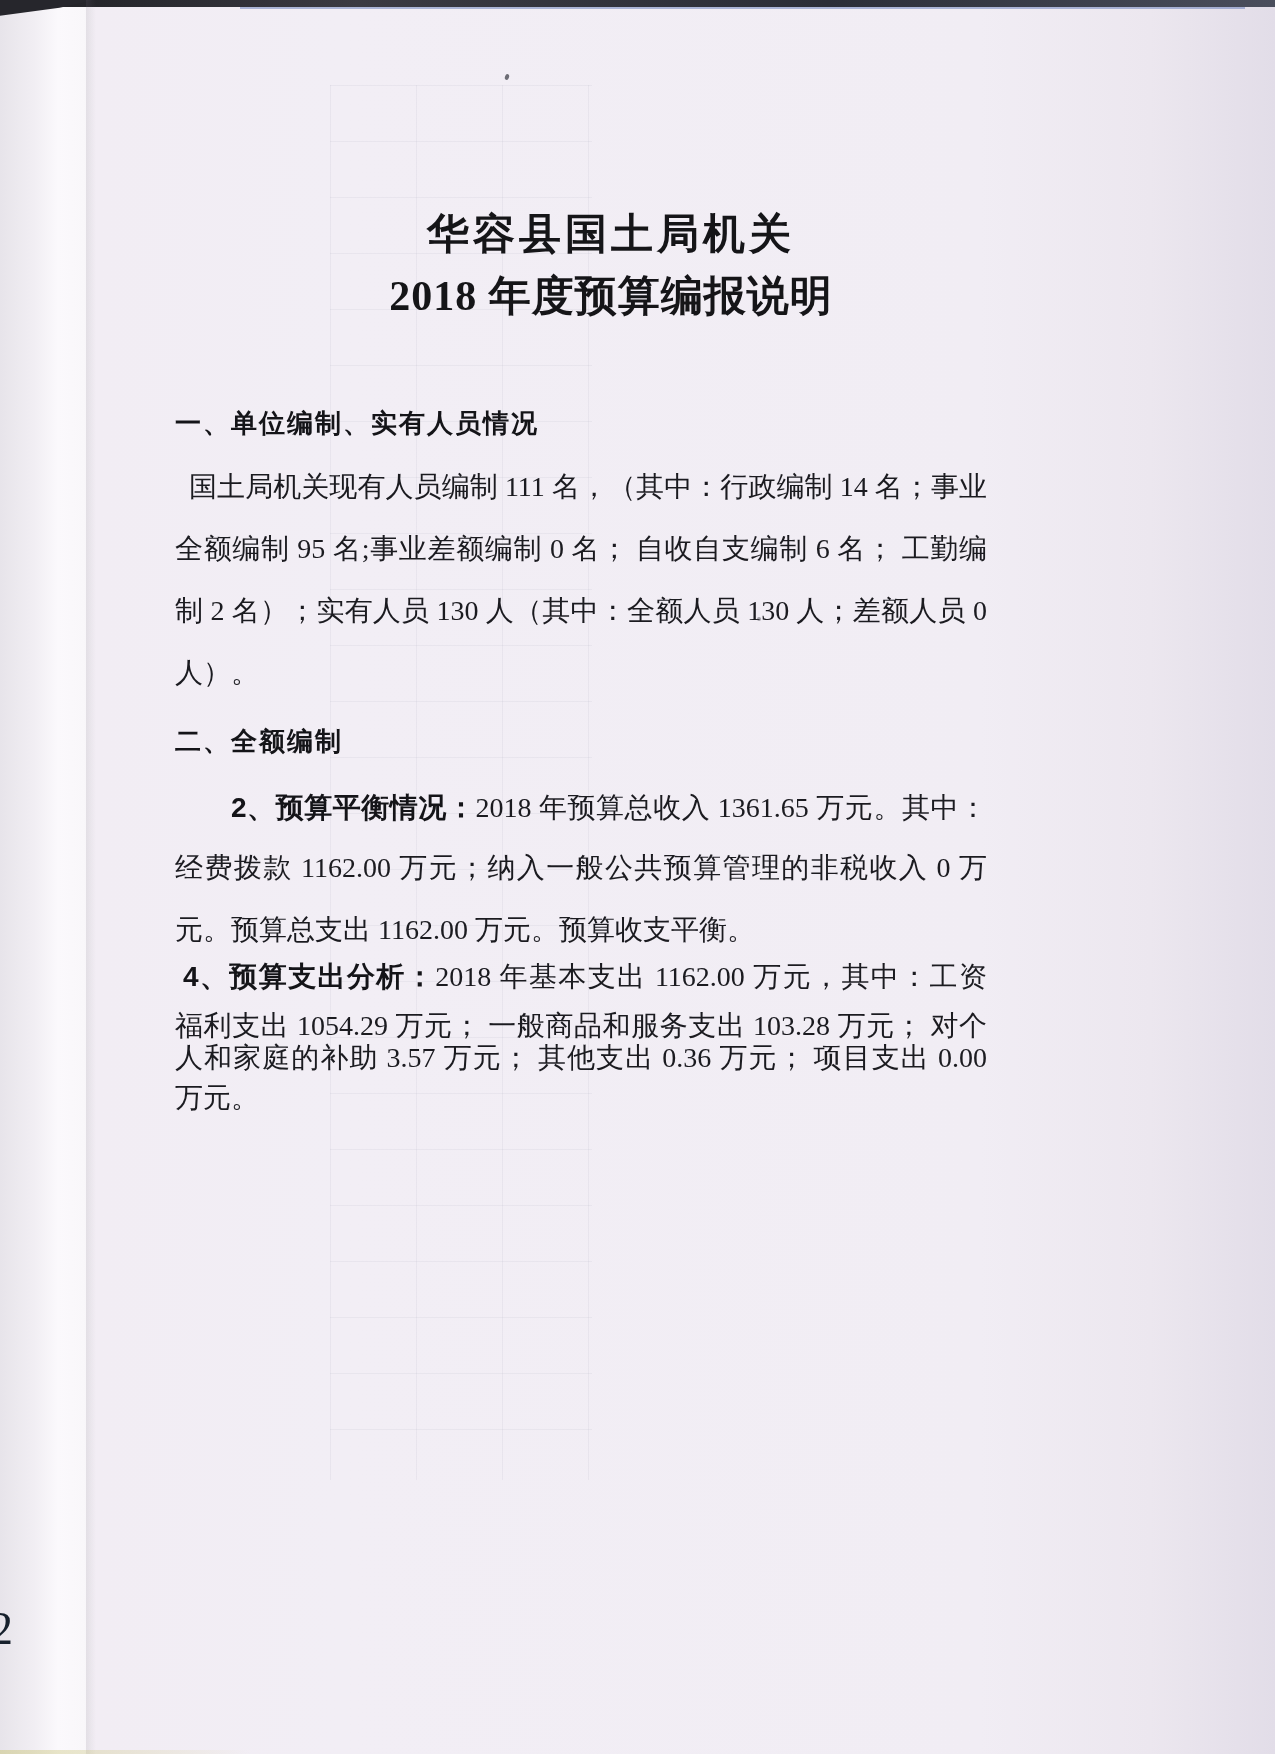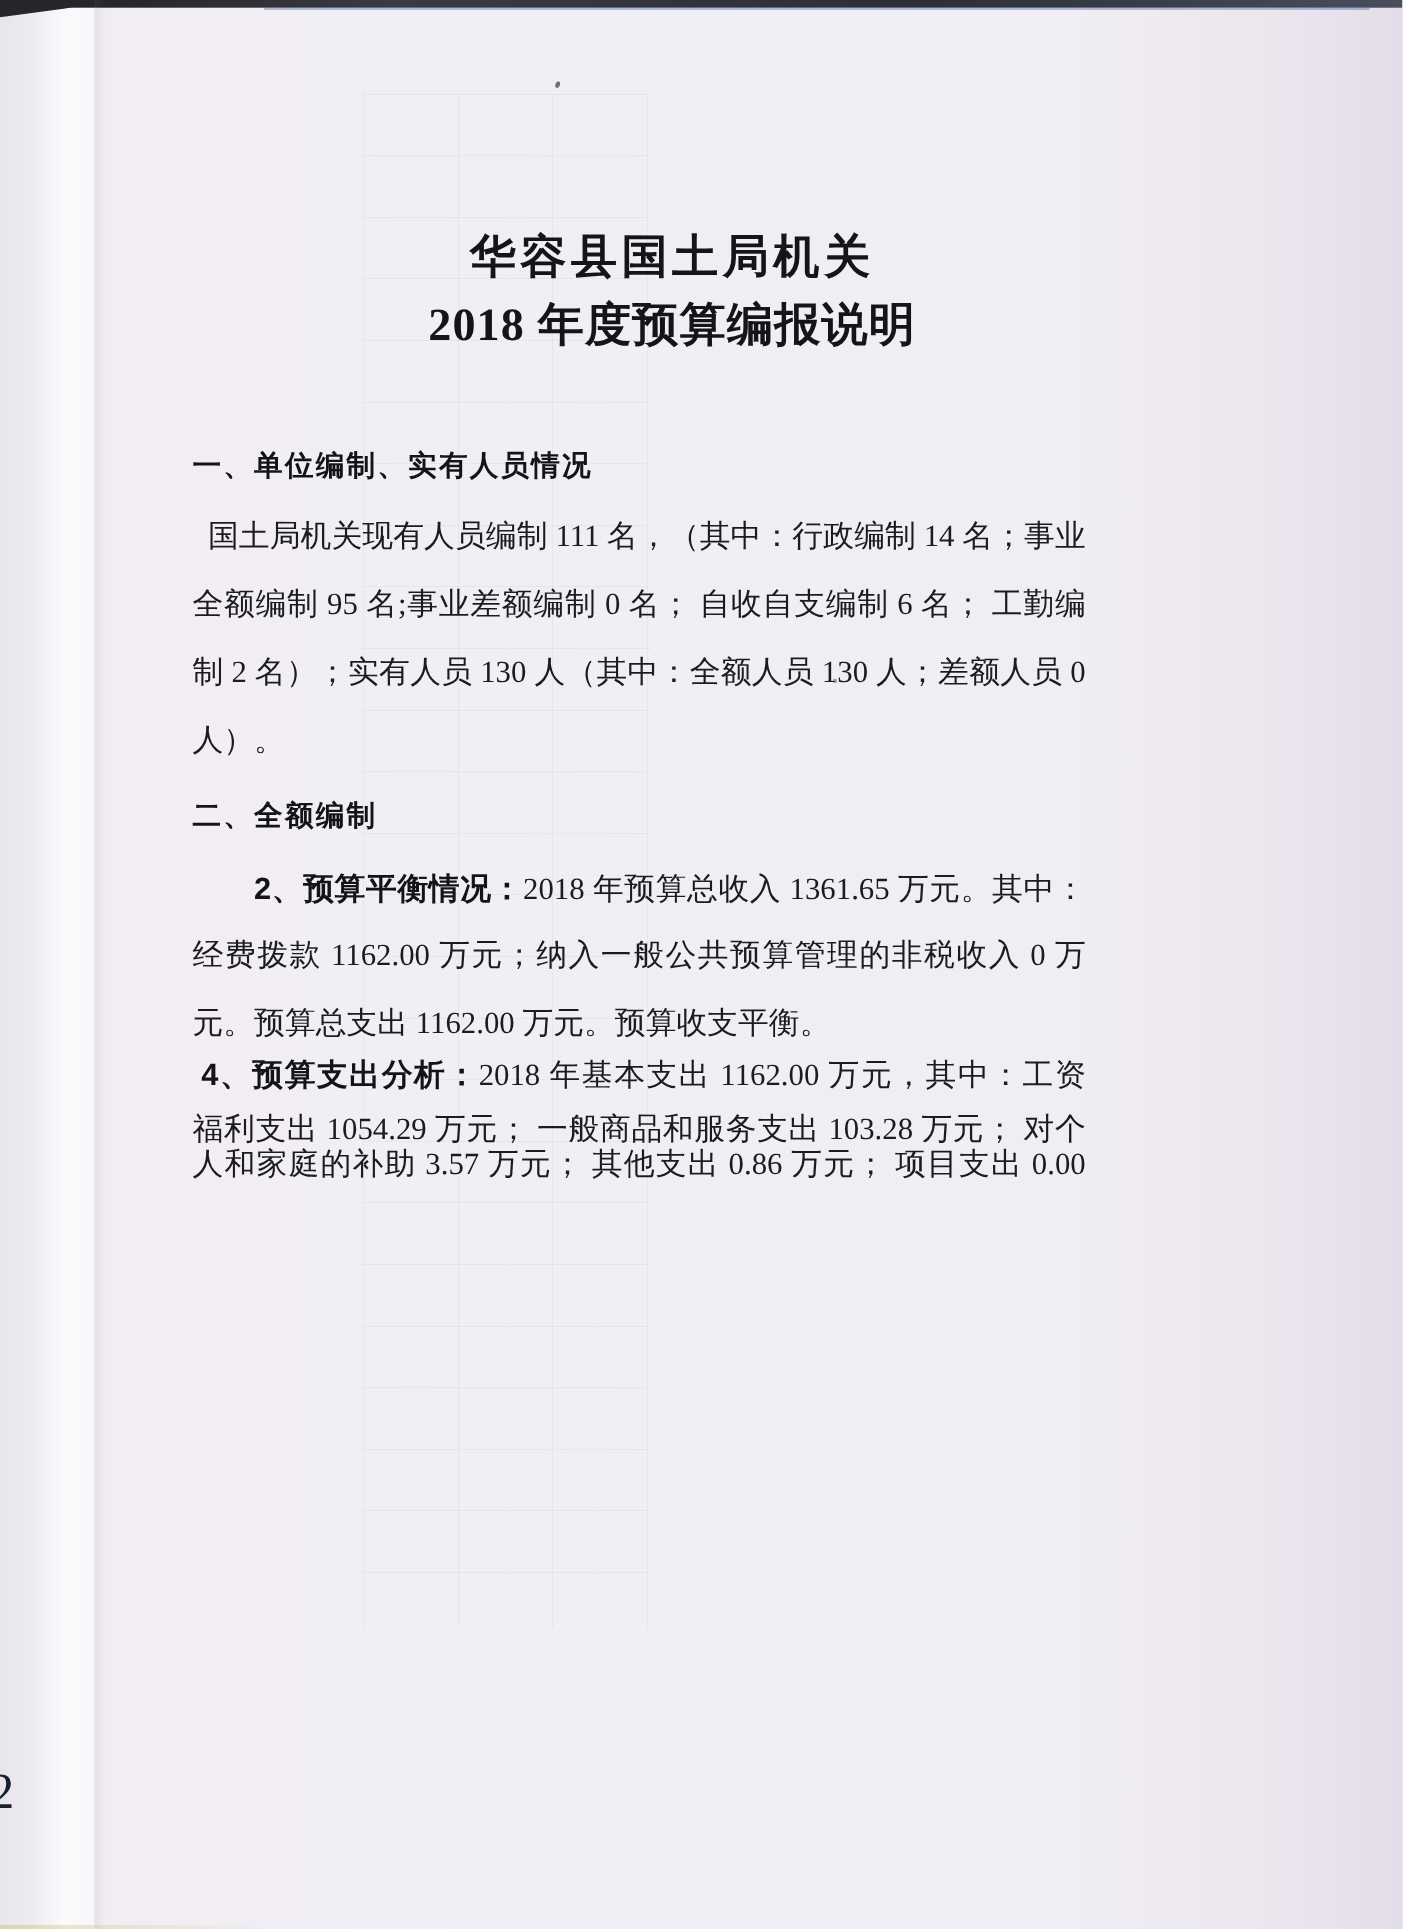--- a/index.html
+++ b/index.html
@@ -99,16 +99,17 @@
     <div class="line" style="top:654px">人）。</div>
 
     <div class="hd" style="top:724px">二、全额编制</div>
 
     <div class="line j" style="top:789px;padding-left:56px;width:756px"><span class="lead">2、预算平衡情况：</span><span>2018 年预算总收入 1361.65 万元。其中：</span></div>
     <div class="line j" style="top:849px">经费拨款 1162.00 万元；纳入一般公共预算管理的非税收入 0 万</div>
     <div class="line" style="top:911px">元。预算总支出 1162.00 万元。预算收支平衡。</div>
 
     <div class="line j" style="top:958px;padding-left:8px;width:804px"><span class="lead">4、预算支出分析：</span><span>2018 年基本支出 1162.00 万元，其中：工资</span></div>
     <div class="line j" style="top:1007px">福利支出 1054.29 万元； 一般商品和服务支出 103.28 万元； 对个</div>
-    <div class="line j" style="top:1039px">人和家庭的补助 3.57 万元； 其他支出 0.86 万元； 项目支出 0.00</div>
+    <div class="line j" style="top:1039px">人和家庭的补助 3.57 万元； 其他支出 0.36 万元； 项目支出 0.00</div>
+    <div class="line" style="top:1079px">万元。</div>
 
   </div>
 </div>
 
 </body></html>

